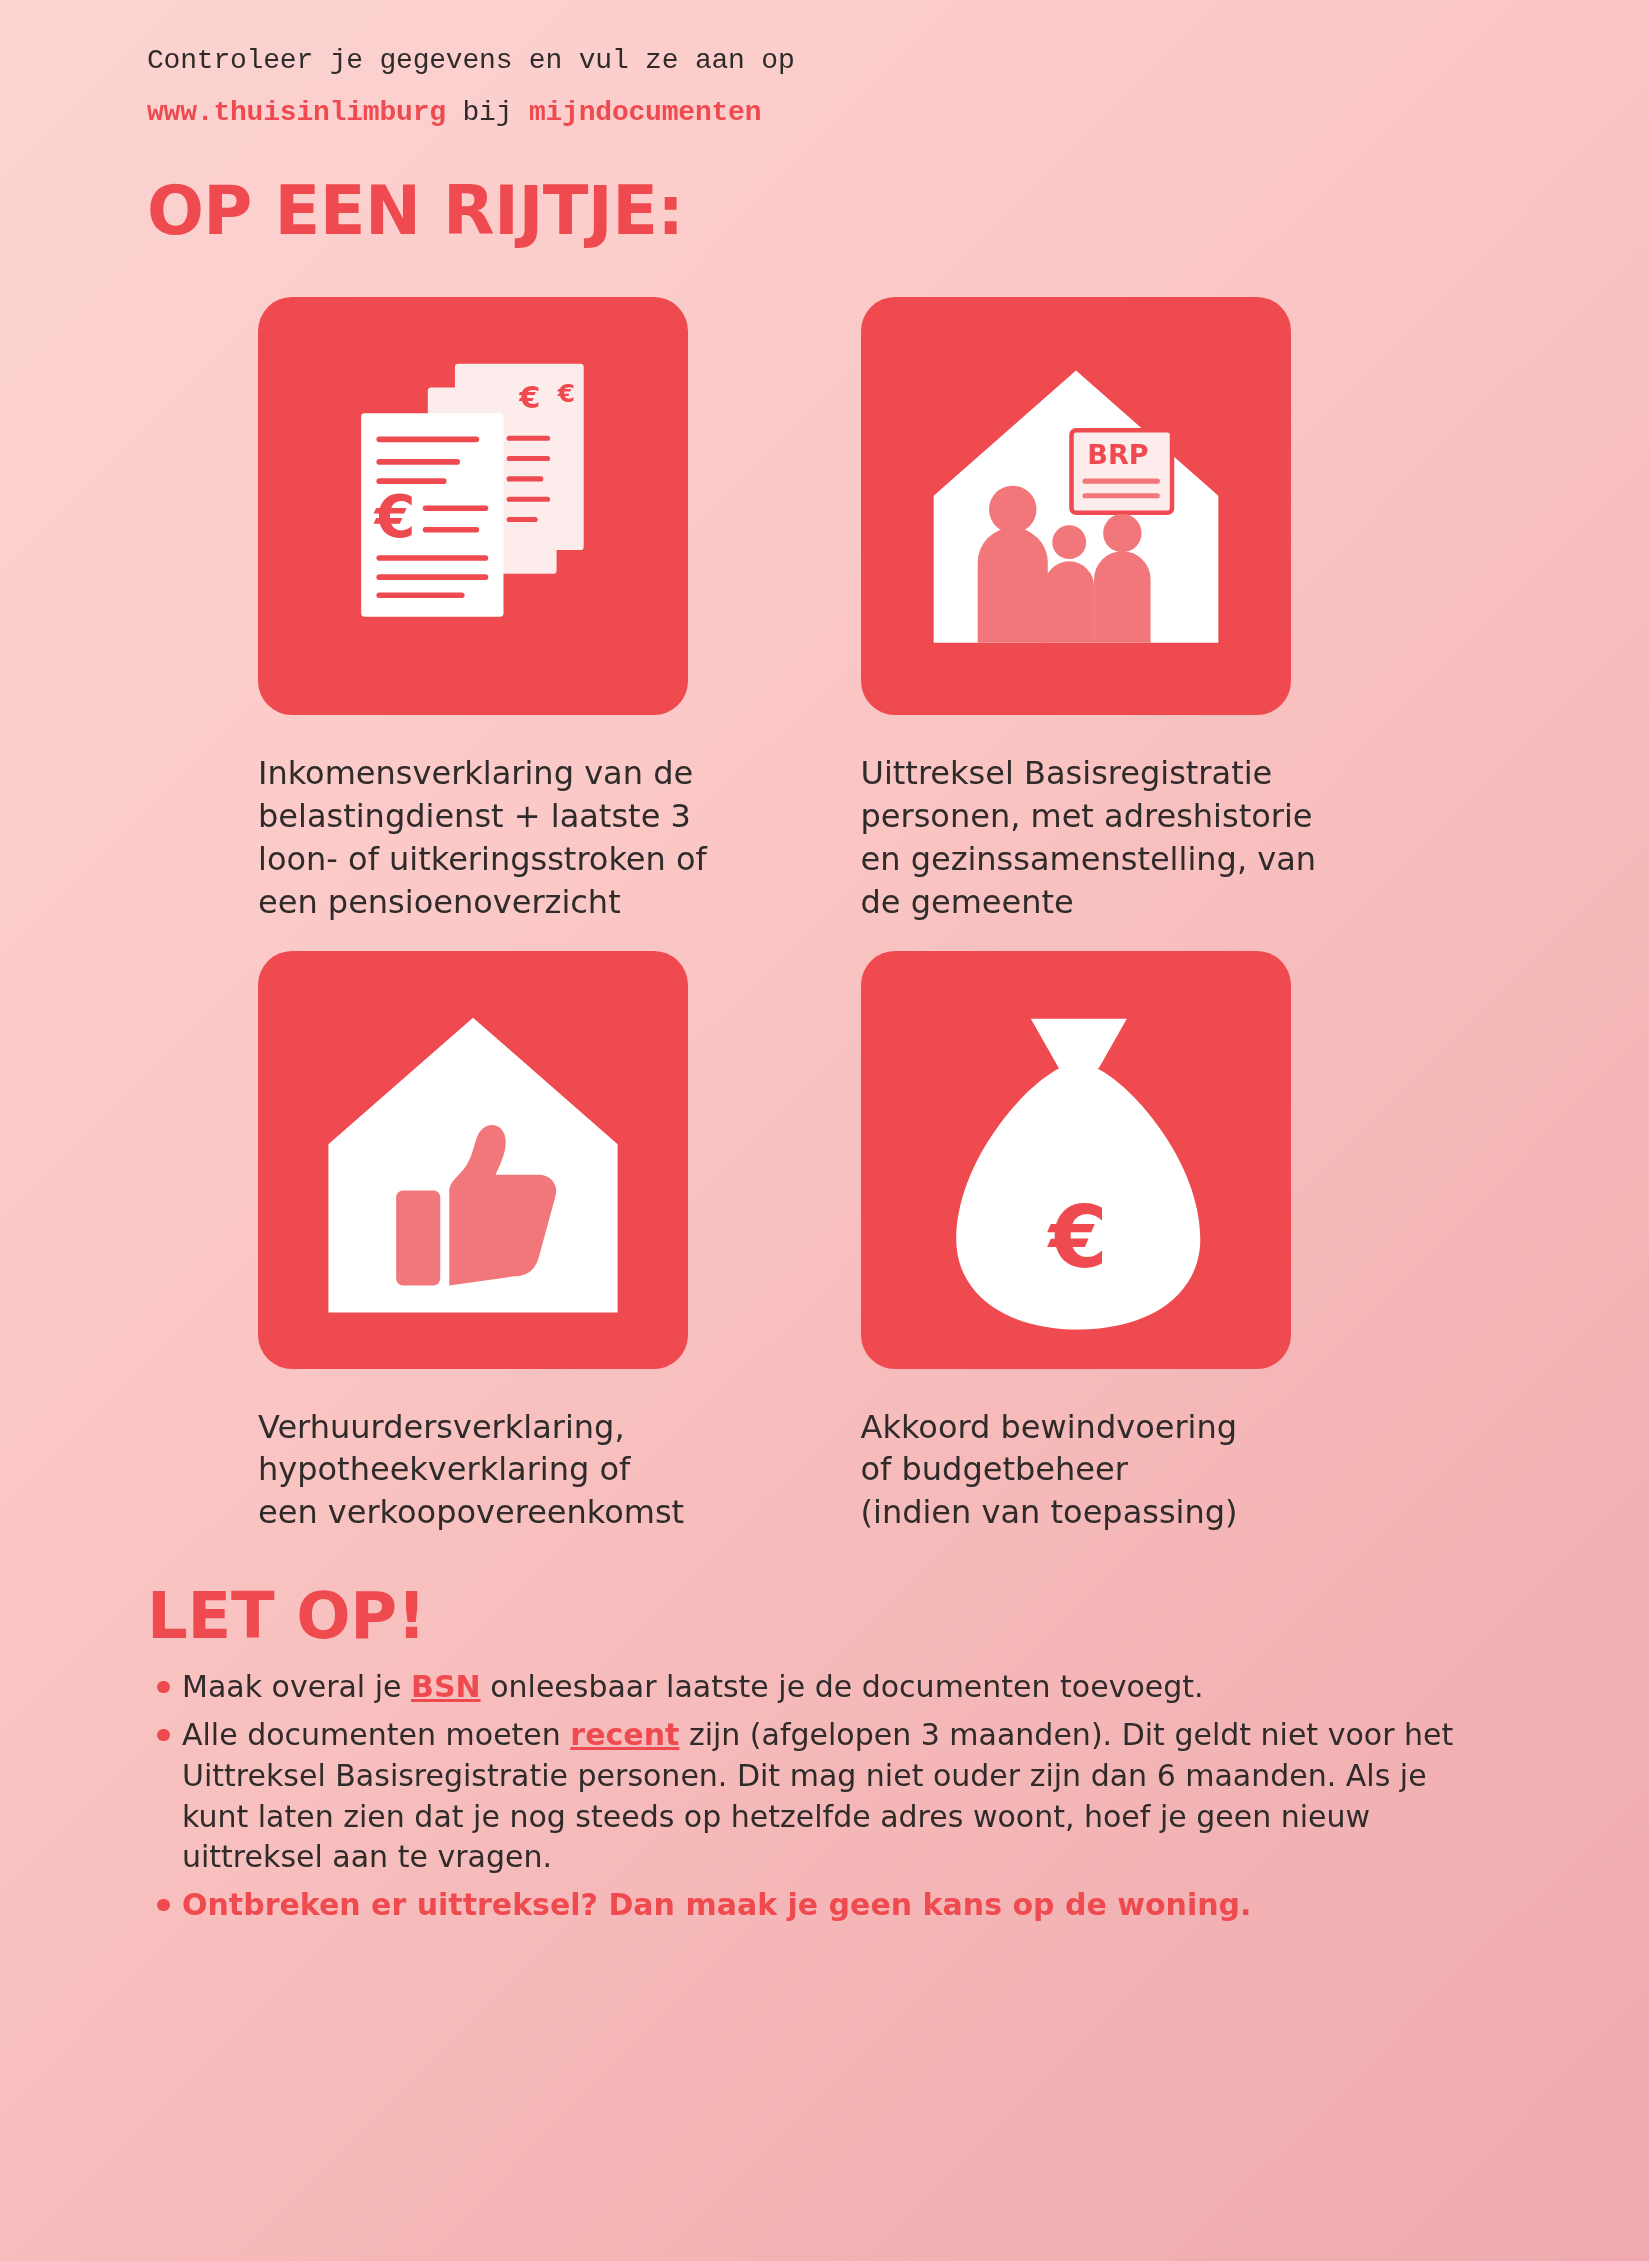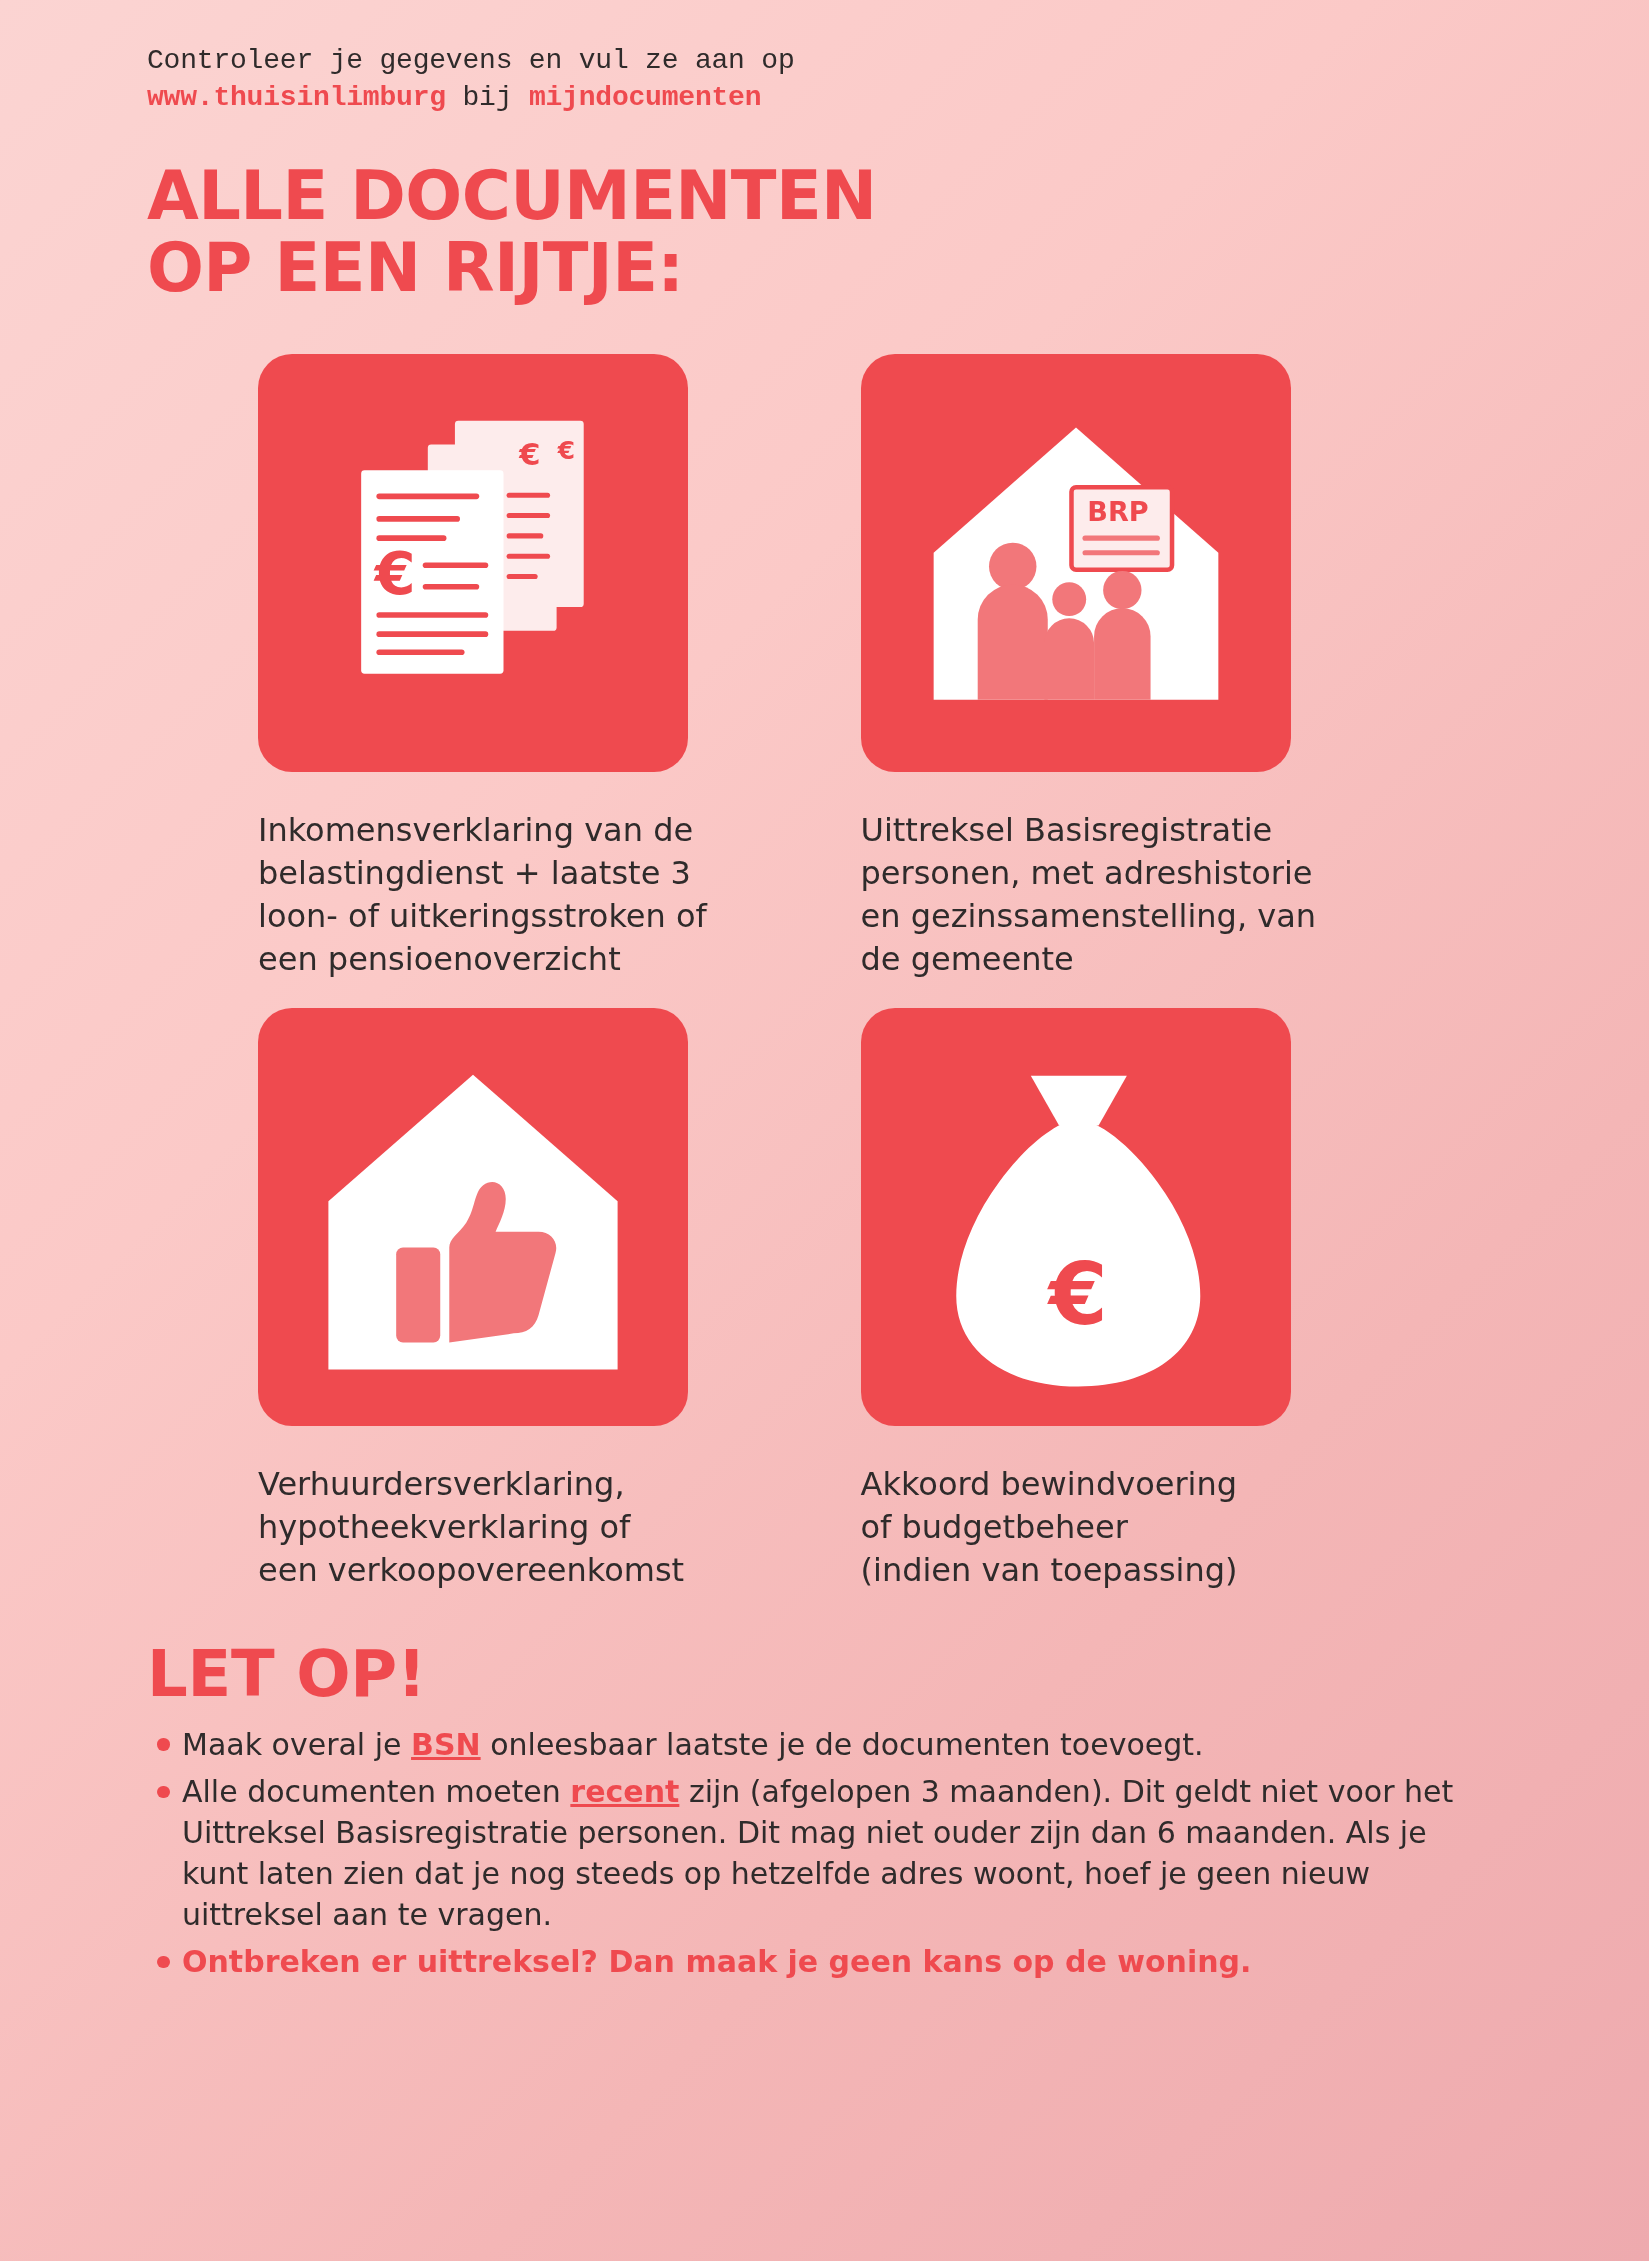--- a/index.html
+++ b/index.html
@@ -24,21 +24,21 @@
   
   .intro {
     padding-top: 43px;
     font-size: 28px;
     line-height: 1.28;
     color: #2f2b2b;
     letter-spacing: -0.2px;
     font-family: Liberation Mono, monospace;
   }
   .intro .line2 {
-    margin-top: 1px;
+    margin-top: 16px;
   }
   .intro .accent {
     color: #ef4a4f;
     font-weight: bold;
   }
   .intro .plain {
     color: #2f2b2b;
   }
 
   
@@ -138,21 +138,20 @@
 <div class="page">
 
   <div class="intro">
     <div class="line1">Controleer je gegevens en vul ze aan op</div>
     <div class="line2">
       <span class="accent">www.thuisinlimburg</span><span class="plain"> bij </span><span class="accent">mijndocumenten</span>
     </div>
   </div>
 
   <div class="headline">
-    <span class="hl1">ALLE DOCUMENTEN</span>
     <span class="hl2">OP EEN RIJTJE:</span>
   </div>
 
   <div class="grid">
 
     <div class="cell left">
       <div class="tile">
         <svg width="430" height="418" viewBox="0 0 760 740">
           <g>
             <rect x="348" y="118" width="228" height="330" rx="6" fill="#fdecec"></rect>

